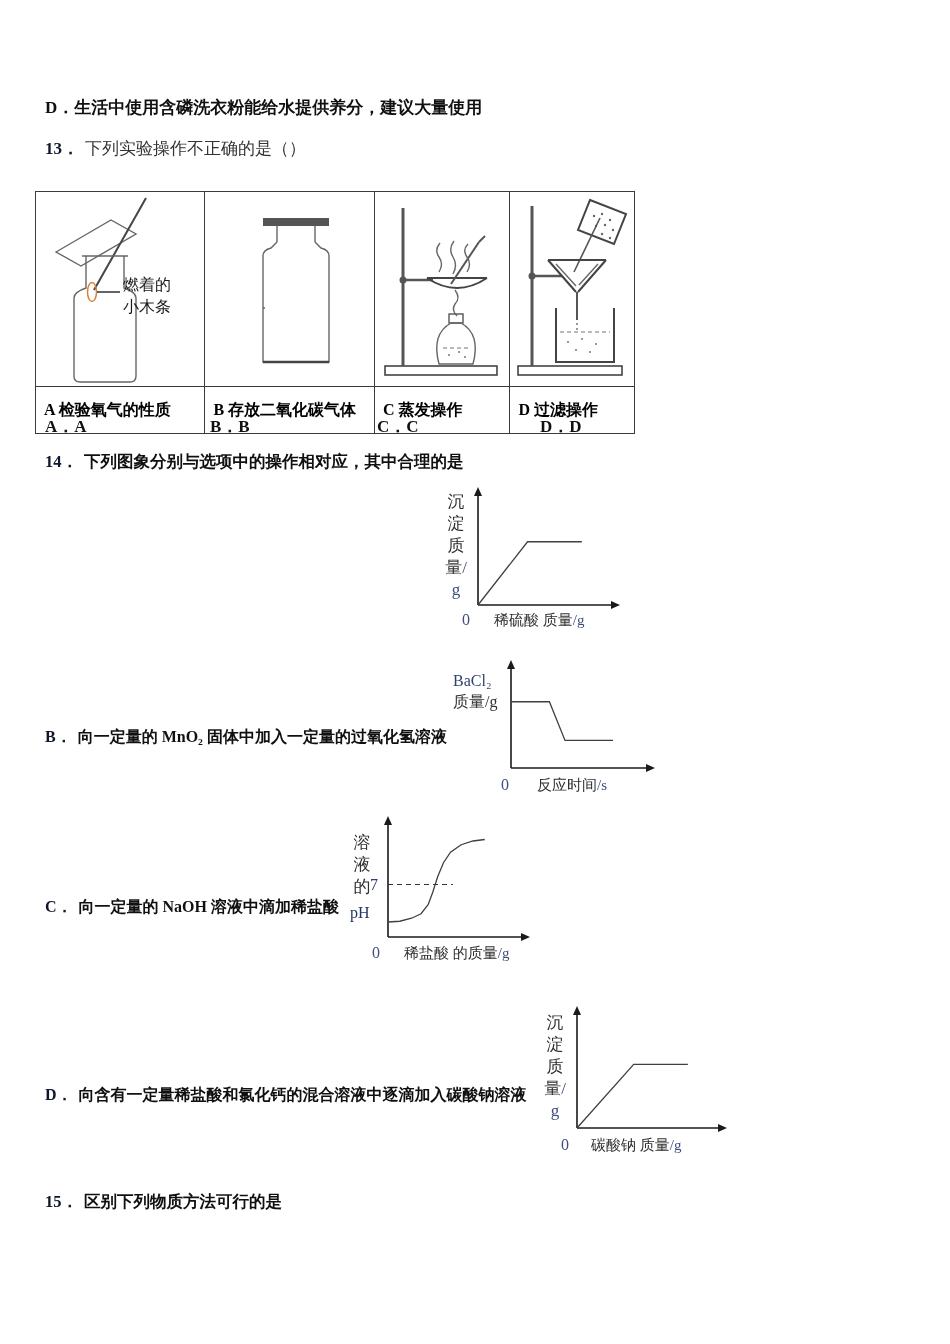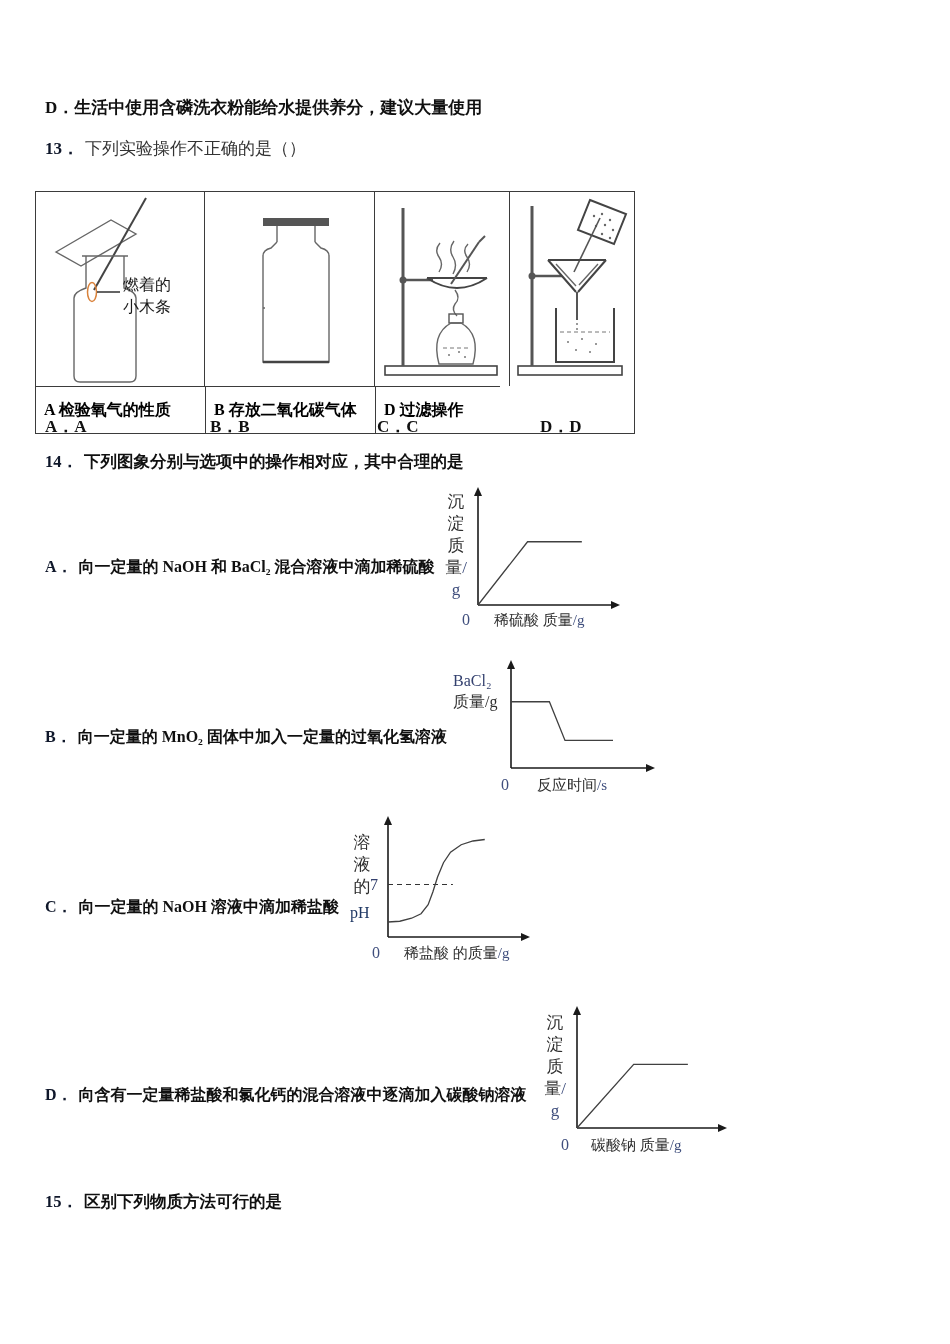--- a/index.html
+++ b/index.html
@@ -125,38 +125,36 @@
             <circle cx="66" cy="158" r="1" fill="#777"></circle>
           <circle cx="80" cy="160" r="1" fill="#777"></circle>
           <circle cx="67" cy="132" r="1" fill="#777"></circle>
             <circle cx="67" cy="137" r="1" fill="#777"></circle>
         </svg>
       </div>
     </div>
     <div class="tbl-row cap-row">
       <div class="tbl-cell w1">A 检验氧气的性质</div>
       <div class="tbl-cell w2">B 存放二氧化碳气体</div>
+      <div class="tbl-cell w3">C 蒸发操作</div>
       <div class="tbl-cell w4">D 过滤操作</div>
     </div>
   </div>
 
   <div class="answers">
     <span style="left:45px;top:415px;">A．A</span>
     <span style="left:210px;top:415px;">B．B</span>
     <span style="left:377px;top:415px;">C．C</span>
     <span style="left:540px;top:415px;">D．D</span>
   </div>
 
   <div class="line bold" style="left:45px;top:451px;font-size:16.5px;">
     <span class="num">14．</span><span>下列图象分别与选项中的操作相对应，其中合理的是</span>
   </div>
 
-  <div class="line opt-line" style="left:45px;top:557px;">
-    <span class="num">A．</span><span>向一定量的 NaOH 和 BaCl₂ 混合溶液中滴加稀硫酸</span>
-  </div>
   <div class="chart" style="left:438px;top:487px;width:205px;height:150px;">
     <div class="ylab-v" style="left:6px;top:4px;"><span>沉淀质量</span><span class="unit">/g</span></div>
     <div class="plot" style="left:34px;top:0;width:150px;height:122px;">
         <svg viewBox="0 0 150 122" width="150" height="122">
           <line x1="6" y1="118" x2="6" y2="8" stroke="#1a1a1a" stroke-width="1.6"></line>
           <polygon points="6,0 2,9 10,9" fill="#1a1a1a"></polygon>
           <line x1="6" y1="118" x2="140" y2="118" stroke="#1a1a1a" stroke-width="1.6"></line>
           <polygon points="148,118 139,114 139,122" fill="#1a1a1a"></polygon>
           <polyline points="6,118 55.559999999999995,54.76 109.83999999999999,54.76" fill="none" stroke="#404040" stroke-width="1.3"></polyline>
         </svg>

